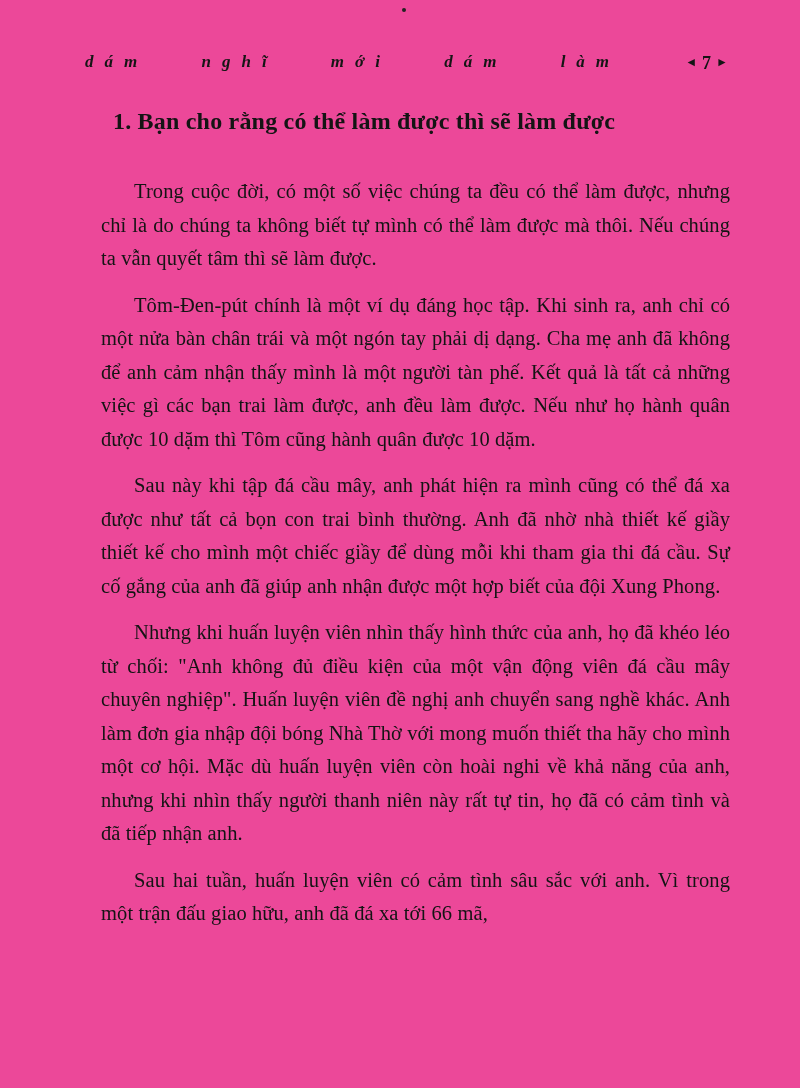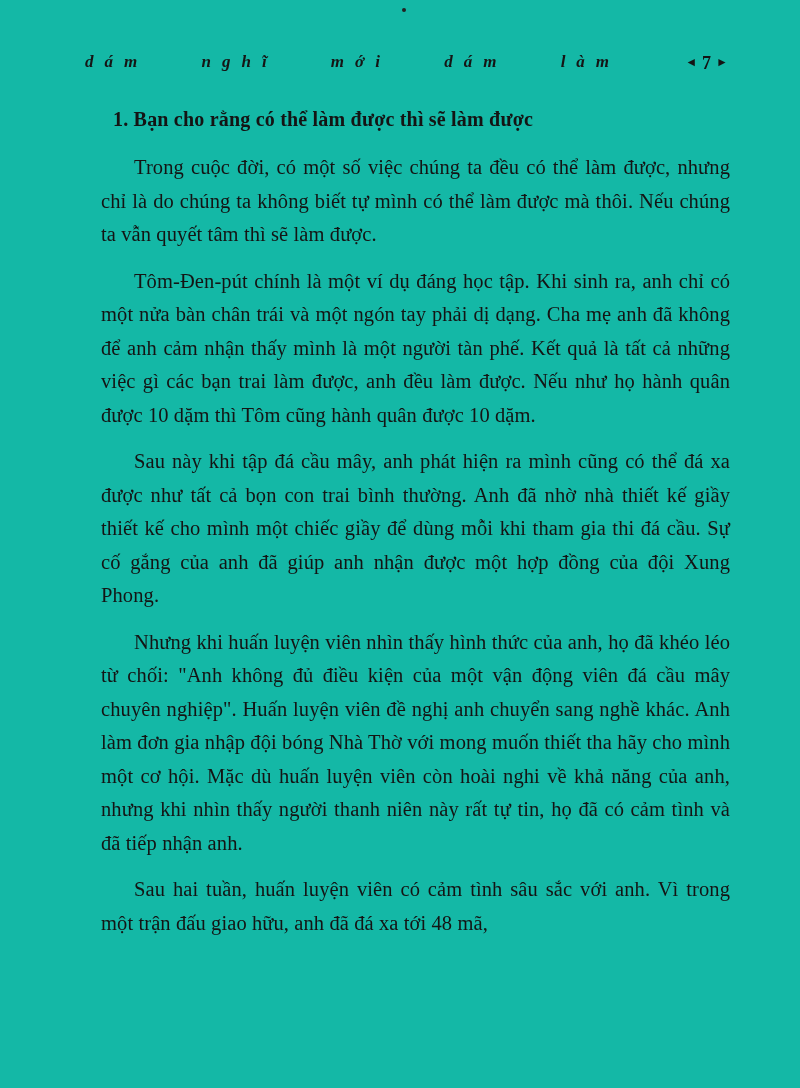--- a/index.html
+++ b/index.html
@@ -5,21 +5,21 @@
   html, body {
     margin: 0;
     padding: 0;
     background: #ffffff;
   }
   .page {
     position: relative;
     width: 800px;
     height: 1088px;
     box-sizing: border-box;
-    background: #14b8a6;
+    background: #ec4899;
     color: #141414;
     font-family: "Liberation Serif", "DejaVu Serif", serif;
     padding: 52px 70px 0 85px;
     overflow: hidden;
   }
   .scan-dot {
     position: absolute;
     top: 8px;
     left: 402px;
     width: 4px;
@@ -49,23 +49,23 @@
     display: inline-flex;
     align-items: center;
     gap: 3px;
   }
   .page-marker .tri {
     font-size: 12px;
     position: relative;
     top: -1px;
   }
   .chapter-title {
-    font-size: 20px;
+    font-size: 24px;
     font-weight: bold;
-    margin: 0 0 20px 28px;
+    margin: 0 0 40px 28px;
     letter-spacing: 0.2px;
   }
   .body-text p {
     font-size: 20.5px;
     line-height: 33.5px;
     text-align: justify;
     text-indent: 33px;
     margin: 0 0 13px 16px;
     letter-spacing: 0.1px;
   }
@@ -84,18 +84,18 @@
       <span>7</span>
       <span class="tri">►</span>
     </span>
   </div>
 
   <h1 class="chapter-title">1. Bạn cho rằng có thể làm được thì sẽ làm được</h1>
 
   <div class="body-text">
     <p>Trong cuộc đời, có một số việc chúng ta đều có thể làm được, nhưng chỉ là do chúng ta không biết tự mình có thể làm được mà thôi. Nếu chúng ta vẫn quyết tâm thì sẽ làm được.</p>
     <p>Tôm-Đen-pút chính là một ví dụ đáng học tập. Khi sinh ra, anh chỉ có một nửa bàn chân trái và một ngón tay phải dị dạng. Cha mẹ anh đã không để anh cảm nhận thấy mình là một người tàn phế. Kết quả là tất cả những việc gì các bạn trai làm được, anh đều làm được. Nếu như họ hành quân được 10 dặm thì Tôm cũng hành quân được 10 dặm.</p>
-    <p>Sau này khi tập đá cầu mây, anh phát hiện ra mình cũng có thể đá xa được như tất cả bọn con trai bình thường. Anh đã nhờ nhà thiết kế giầy thiết kế cho mình một chiếc giầy để dùng mỗi khi tham gia thi đá cầu. Sự cố gắng của anh đã giúp anh nhận được một hợp đồng của đội Xung Phong.</p>
+    <p>Sau này khi tập đá cầu mây, anh phát hiện ra mình cũng có thể đá xa được như tất cả bọn con trai bình thường. Anh đã nhờ nhà thiết kế giầy thiết kế cho mình một chiếc giầy để dùng mỗi khi tham gia thi đá cầu. Sự cố gắng của anh đã giúp anh nhận được một hợp biết của đội Xung Phong.</p>
     <p>Nhưng khi huấn luyện viên nhìn thấy hình thức của anh, họ đã khéo léo từ chối: "Anh không đủ điều kiện của một vận động viên đá cầu mây chuyên nghiệp". Huấn luyện viên đề nghị anh chuyển sang nghề khác. Anh làm đơn gia nhập đội bóng Nhà Thờ với mong muốn thiết tha hãy cho mình một cơ hội. Mặc dù huấn luyện viên còn hoài nghi về khả năng của anh, nhưng khi nhìn thấy người thanh niên này rất tự tin, họ đã có cảm tình và đã tiếp nhận anh.</p>
-    <p>Sau hai tuần, huấn luyện viên có cảm tình sâu sắc với anh. Vì trong một trận đấu giao hữu, anh đã đá xa tới 48 mã,</p>
+    <p>Sau hai tuần, huấn luyện viên có cảm tình sâu sắc với anh. Vì trong một trận đấu giao hữu, anh đã đá xa tới 66 mã,</p>
   </div>
 
 </div>
 
 </body></html>

